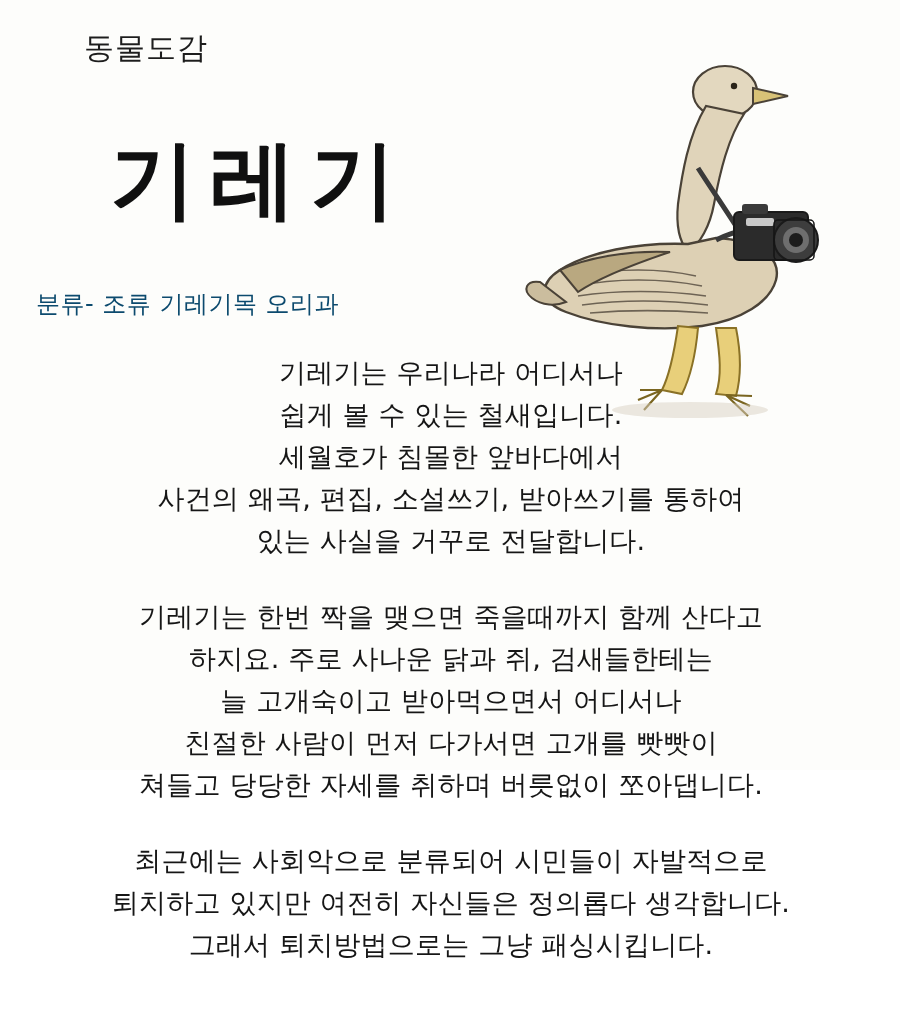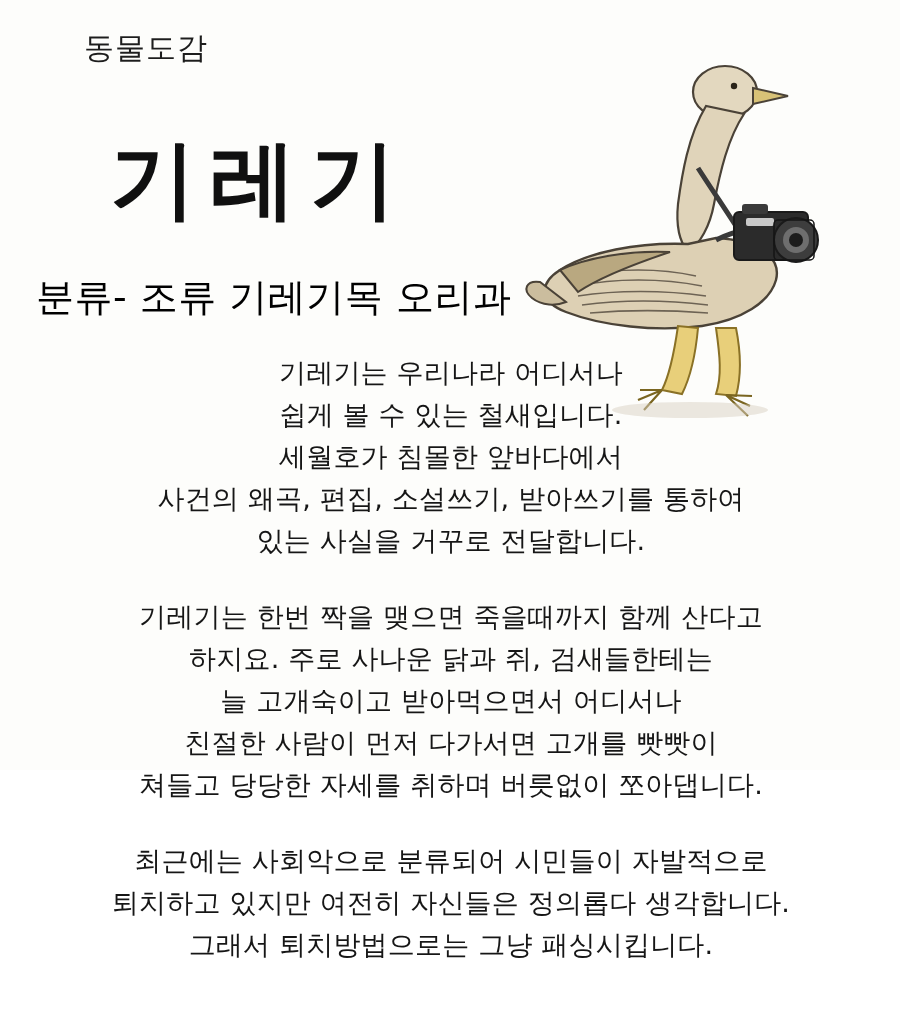--- a/index.html
+++ b/index.html
@@ -40,24 +40,24 @@
     letter-spacing: 14px;
     color: #101010;
     line-height: 1;
     margin-top: 28px;
   }
 
   
   .classification {
     position: absolute;
     left: 36px;
-    top: 272px;
-    font-size: 38px;
+    top: 288px;
+    font-size: 24px;
     letter-spacing: 0.5px;
-    color: #000000;
+    color: #0c4a6e;
   }
 
   
   .body-text {
     position: absolute;
     left: 36px;
     top: 352px;
     width: 830px;
     font-size: 27px;
     line-height: 42px;

